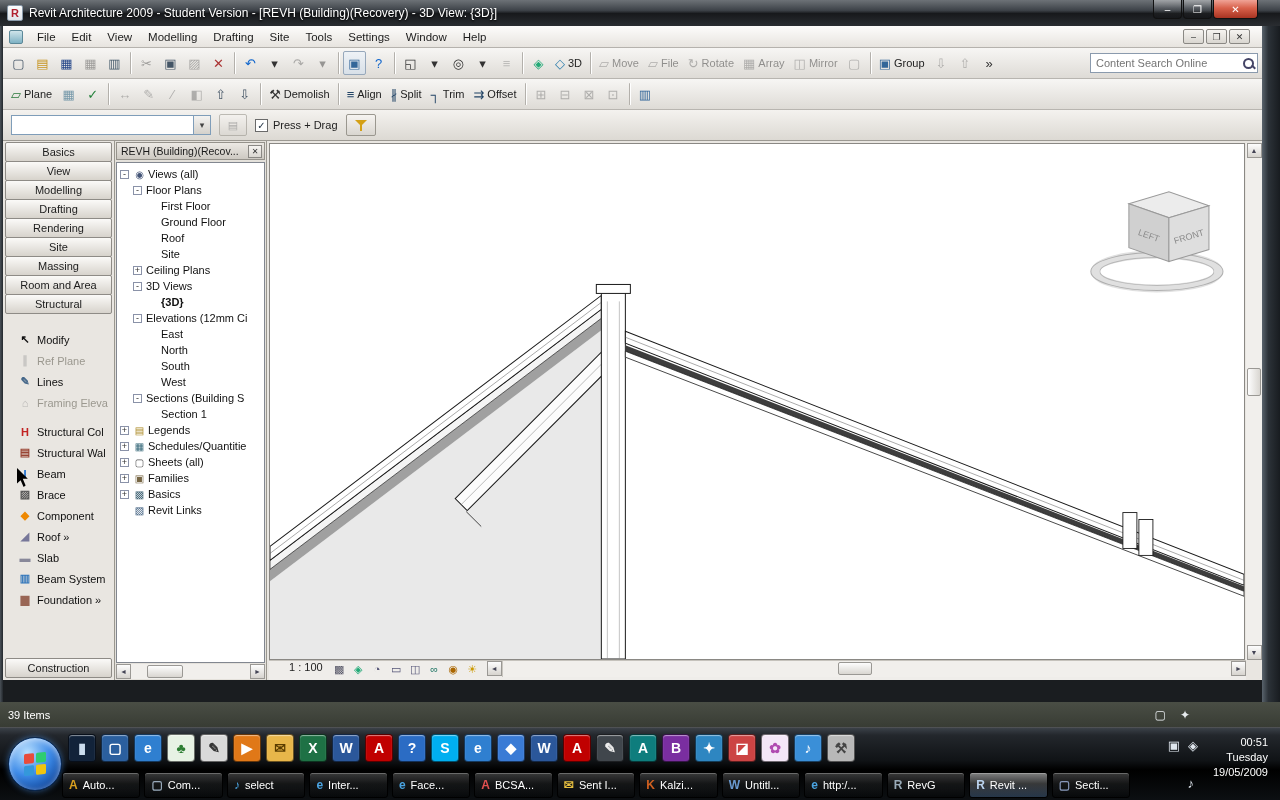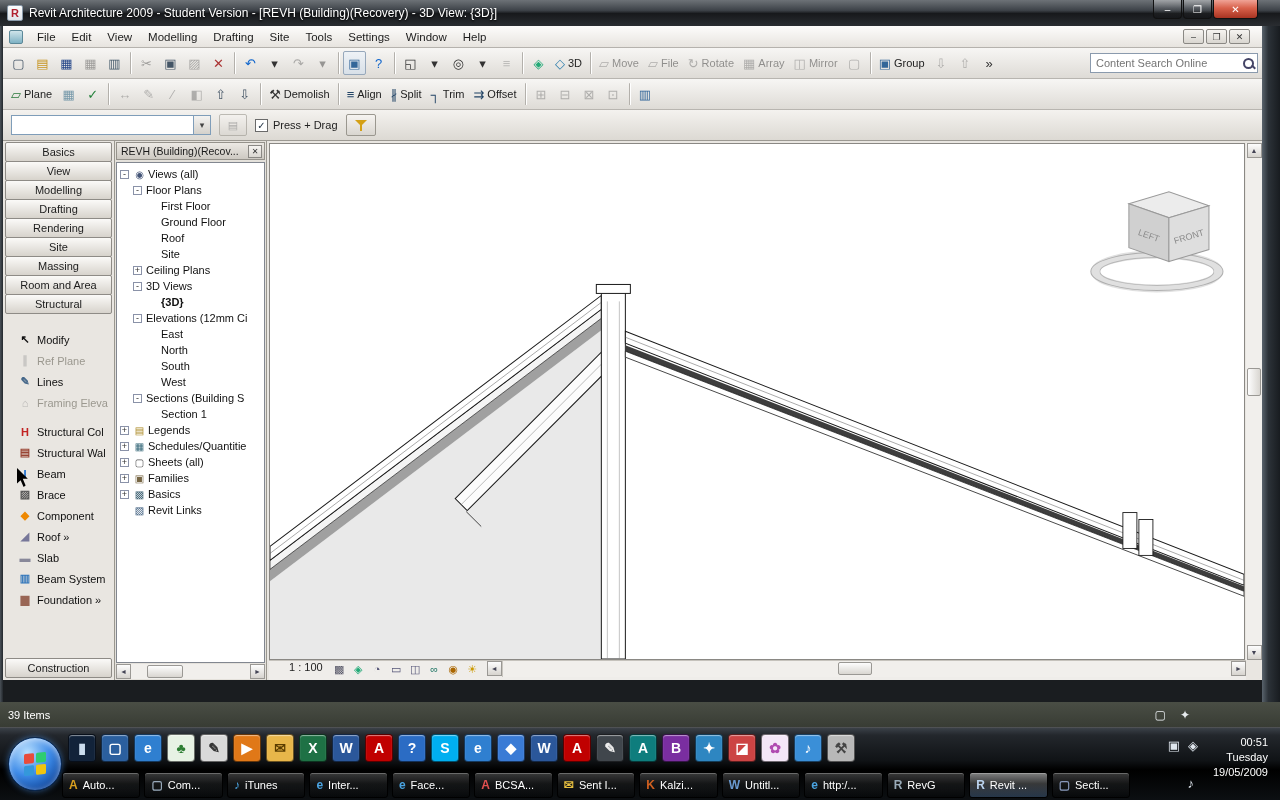--- a/index.html
+++ b/index.html
@@ -966,21 +966,21 @@
           <span>Auto...</span>
         </span>
 
         <span class="taskbtn">
           <span class="tic" style="color: rgb(153, 170, 187);">▢</span>
           <span>Com...</span>
         </span>
 
         <span class="taskbtn">
           <span class="tic" style="color: rgb(74, 163, 224);">♪</span>
-          <span>iTunes</span>
+          <span>select</span>
         </span>
 
         <span class="taskbtn">
           <span class="tic" style="color: rgb(74, 163, 224);">e</span>
           <span>Inter...</span>
         </span>
 
         <span class="taskbtn">
           <span class="tic" style="color: rgb(74, 163, 224);">e</span>
           <span>Face...</span>

